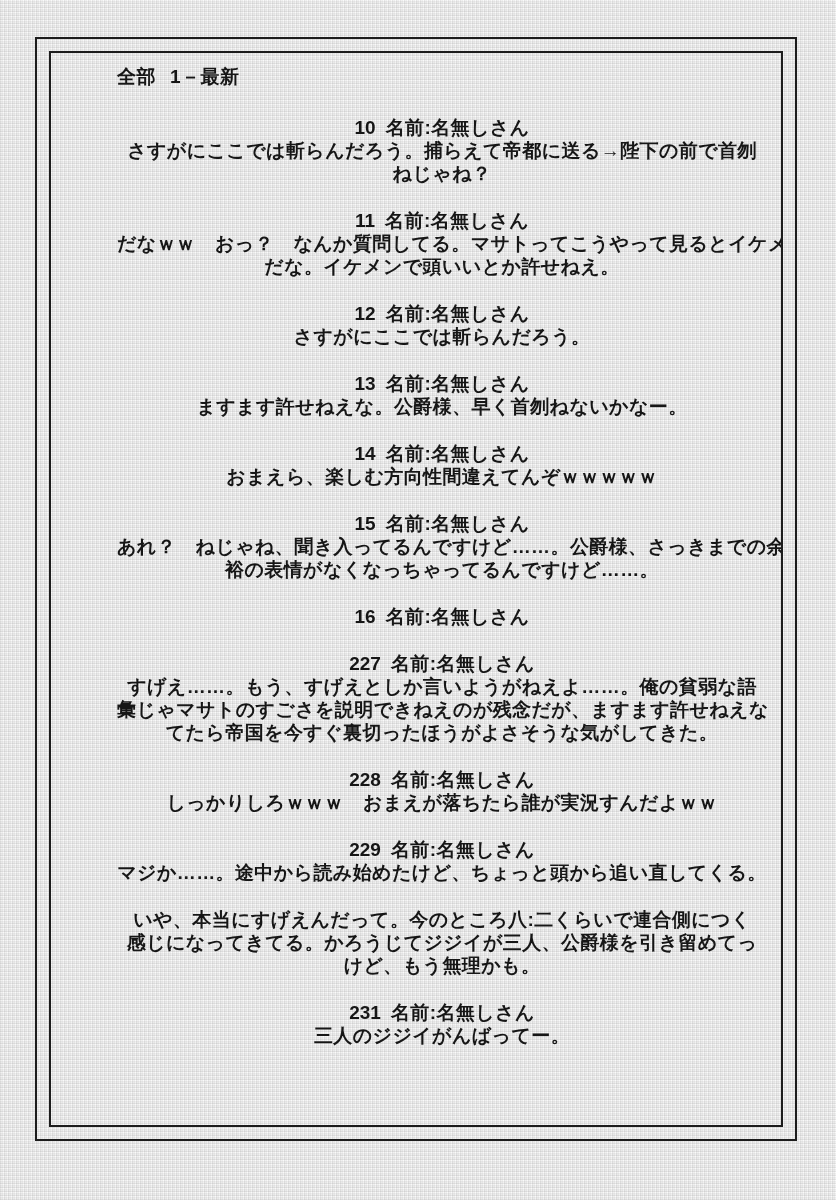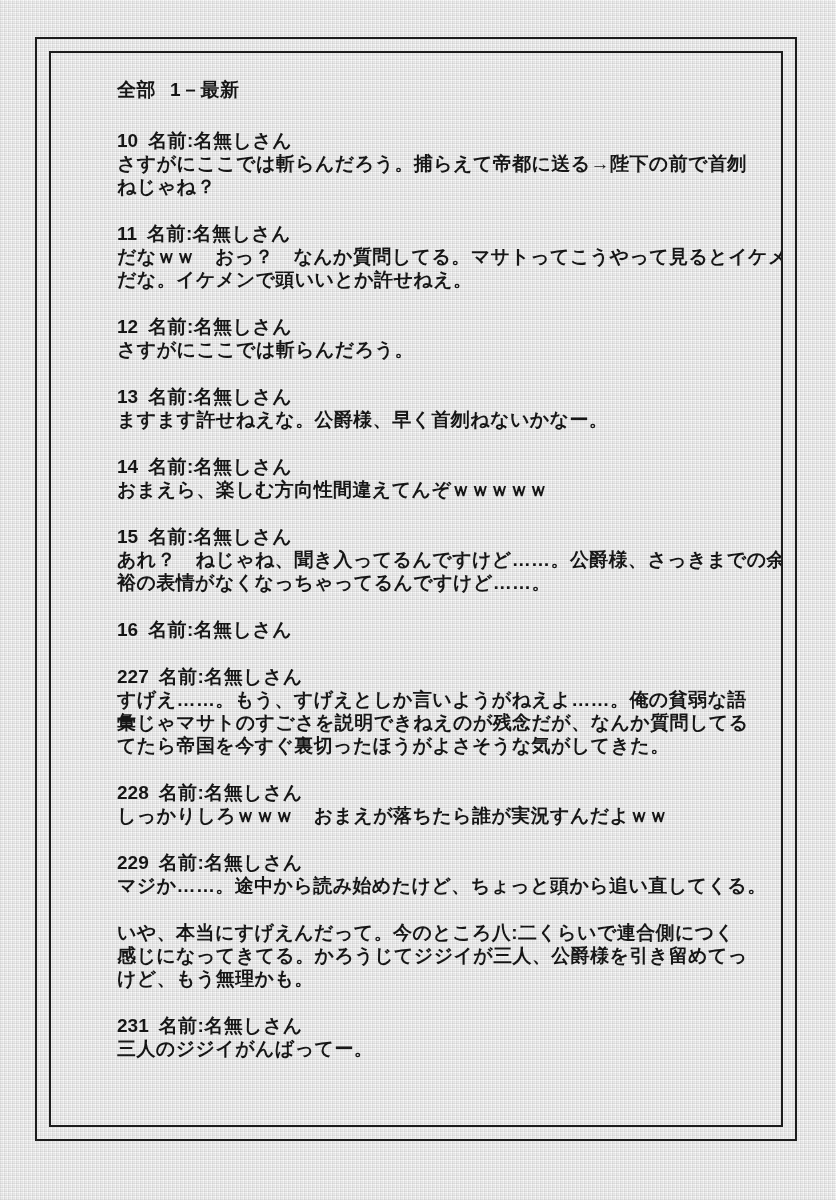--- a/index.html
+++ b/index.html
@@ -27,36 +27,36 @@
     height: 1104px;
     border: 2px solid #1c1c1c;
     box-sizing: border-box;
   }
 
   .inner-frame {
     position: absolute;
     inset: 12px;
     border: 2px solid #1c1c1c;
     box-sizing: border-box;
-    padding: 25px 14px 0 66px;
+    padding: 12px 14px 0 66px;
     overflow: hidden;
   }
 
   .thread-nav {
     font-size: 19px;
     line-height: 23px;
     font-weight: bold;
     letter-spacing: 0.5px;
     color: #161616;
     margin-bottom: 28px;
     white-space: nowrap;
   }
   .thread-nav .nav-all { margin-right: 14px; }
 
-  .post { margin-bottom: 24px; }
+  .post { margin-bottom: 24px; text-align: center; }
 
   .post-header,
   .post-line {
     font-size: 19px;
     line-height: 23px;
     font-weight: bold;
     letter-spacing: 0.4px;
     color: #161616;
     white-space: nowrap;
   }
@@ -111,21 +111,21 @@
         <div class="post-line">裕の表情がなくなっちゃってるんですけど……。</div>
       </div>
 
       <div class="post">
         <div class="post-header"><span class="post-num">16</span><span class="post-name">名前:名無しさん</span></div>
       </div>
 
       <div class="post">
         <div class="post-header"><span class="post-num">227</span><span class="post-name">名前:名無しさん</span></div>
         <div class="post-line">すげえ……。もう、すげえとしか言いようがねえよ……。俺の貧弱な語</div>
-        <div class="post-line">彙じゃマサトのすごさを説明できねえのが残念だが、なんか質問してる</div>
+        <div class="post-line">彙じゃマサトのすごさを説明できねえのが残念だが、ますます許せねえな</div>
         <div class="post-line">てたら帝国を今すぐ裏切ったほうがよさそうな気がしてきた。</div>
       </div>
 
       <div class="post">
         <div class="post-header"><span class="post-num">228</span><span class="post-name">名前:名無しさん</span></div>
         <div class="post-line">しっかりしろｗｗｗ　おまえが落ちたら誰が実況すんだよｗｗ</div>
       </div>
 
       <div class="post">
         <div class="post-header"><span class="post-num">229</span><span class="post-name">名前:名無しさん</span></div>

